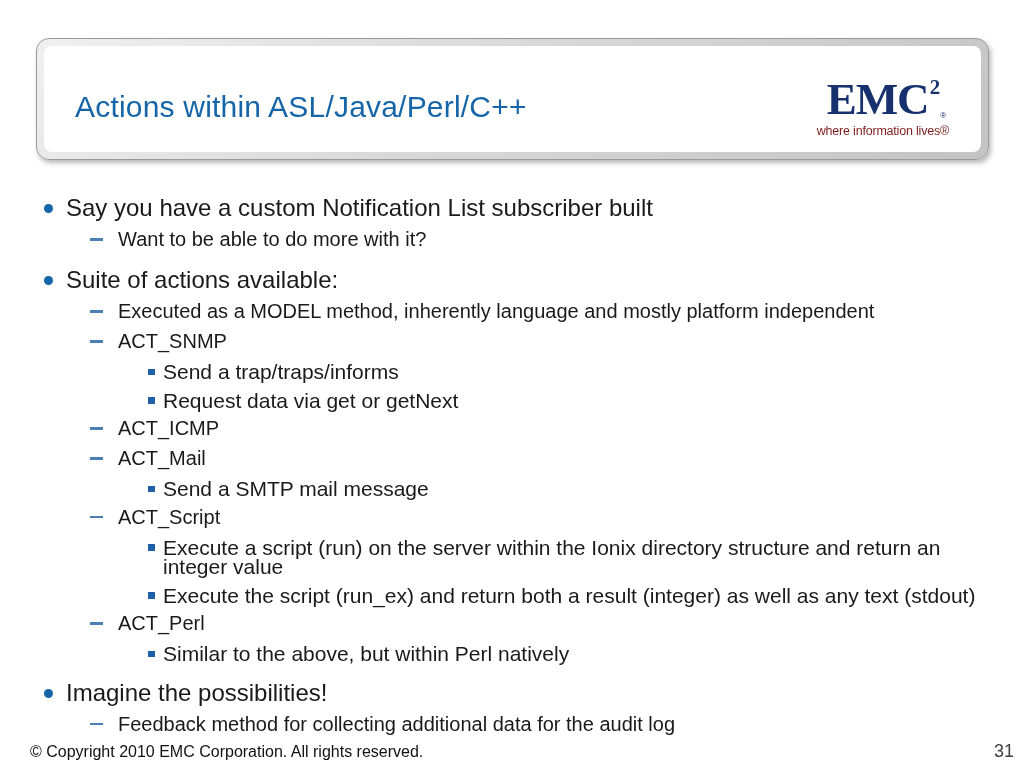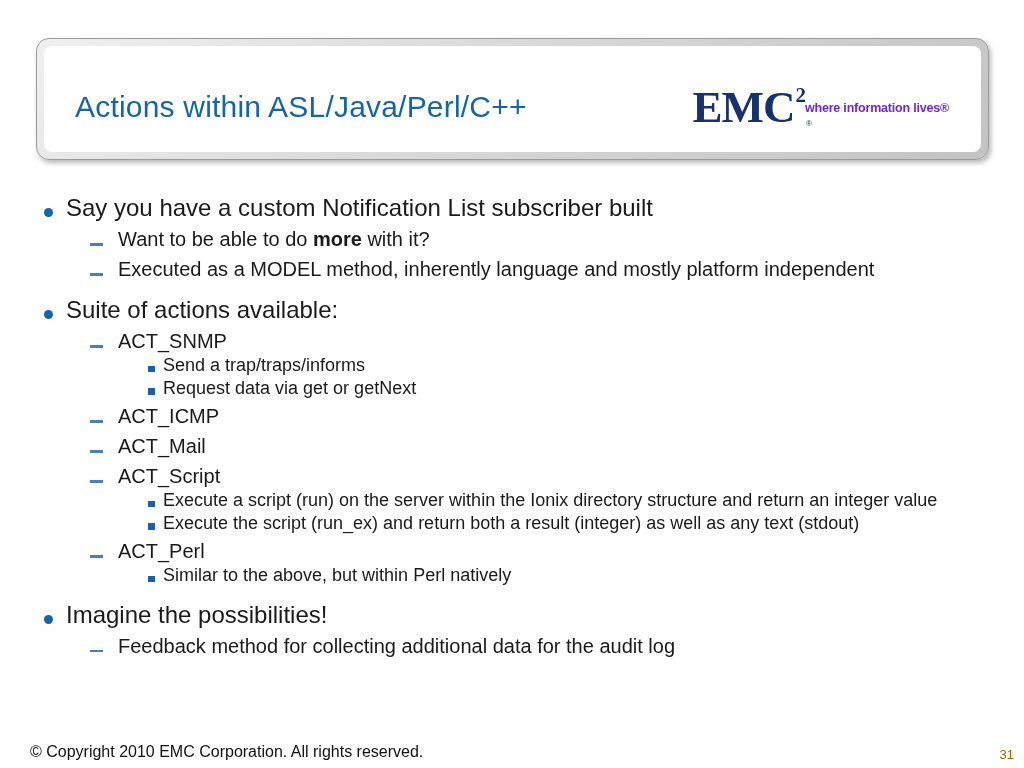--- a/index.html
+++ b/index.html
@@ -19,54 +19,54 @@
   }
   .header-inner{
     width:100%;height:100%;box-sizing:border-box;background:#ffffff;border-radius:8px;
     display:flex;align-items:center;justify-content:space-between;
     padding:16px 24px 0 31px;
   }
   .slide-title{
     color:#1565a8;font-size:30px;letter-spacing:0.2px;white-space:nowrap;
   }
   
-  .logo{display:flex;flex-direction:row;align-items:center;line-height:1;margin-right:8px;}
+  .logo{display:flex;flex-direction:column;align-items:center;line-height:1;margin-right:8px;}
   .logo-row{position:relative;display:inline-block;}
   .logo-mark{
     font-family:"Liberation Serif", serif;font-weight:bold;color:#16316e;
     font-size:45px;letter-spacing:-1px;line-height:1;
   }
   .logo-exp{
     font-family:"Liberation Serif", serif;font-weight:bold;color:#16316e;
     font-size:21px;position:relative;top:-20px;left:1px;
   }
   .logo-reg{
     position:absolute;right:-7px;bottom:2px;font-size:8px;color:#16316e;
   }
   .logo-tagline{
-    font-size:12.5px;font-weight:bold;color:#6d28d9;letter-spacing:-0.2px;margin-top:3px;
+    font-size:12.5px;font-weight:normal;color:#7f1d1d;letter-spacing:-0.2px;margin-top:3px;
     white-space:nowrap;
   }
   
   .content{position:absolute;left:44px;top:178px;width:944px;}
-  .line{display:flex;align-items:center;}
+  .line{display:flex;align-items:flex-start;}
   .line .txt{flex:1;}
   .l1{font-size:24px;line-height:27px;margin-top:15px;}
   .l1.first{margin-top:16px;}
   .l1.section{margin-top:15px;}
   .l2{font-size:20px;line-height:23px;margin-top:7px;padding-left:46px;}
-  .l3{font-size:18px;line-height:19.5px;margin-top:3px;padding-left:104px;}
+  .l3{font-size:21px;line-height:19.5px;margin-top:9px;padding-left:104px;}
   .l3.wrap .txt{max-width:812px;}
   .m1{width:9px;height:9px;border-radius:50%;background:#1565a8;flex:0 0 9px;margin:10px 13px 0 0;}
   .m2{width:13px;height:2.6px;background:#4c80b2;flex:0 0 13px;margin:10px 15px 0 0;}
   .m3{width:6.5px;height:6.5px;background:#1b60a8;flex:0 0 6.5px;margin:6.5px 8.5px 0 0;}
-  .bold{font-weight:bold;}
+  .bold{font-weight:normal;}
   
   .footer-left{position:absolute;left:30px;bottom:7px;font-size:16px;color:#111111;}
-  .page-number{position:absolute;right:10px;bottom:6px;font-size:13px;color:#a16207;}
+  .page-number{position:absolute;right:10px;bottom:6px;font-size:18px;color:#404040;}
 </style>
 </head>
 <body>
 
 <div class="header-frame">
   <div class="header-inner">
     <div class="slide-title">Actions within ASL/Java/Perl/C++</div>
     <div class="logo">
       <span class="logo-row">
         <span class="logo-mark">EMC</span><span class="logo-exp">2</span>
@@ -82,28 +82,28 @@
   <div class="line l1 first">
     <span class="m1"></span>
     <span class="txt">Say you have a custom Notification List subscriber built</span>
   </div>
 
   <div class="line l2">
     <span class="m2"></span>
     <span class="txt"><span>Want to be able to do </span><span class="bold">more</span><span> with it?</span></span>
   </div>
 
+  <div class="line l1 section">
+    <span class="m1"></span>
+    <span class="txt">Suite of actions available:</span>
+  </div>
+
   <div class="line l2">
     <span class="m2"></span>
     <span class="txt">Executed as a MODEL method, inherently language and mostly platform independent</span>
-  </div>
-
-  <div class="line l1 section">
-    <span class="m1"></span>
-    <span class="txt">Suite of actions available:</span>
   </div>
 
   <div class="line l2">
     <span class="m2"></span>
     <span class="txt">ACT_SNMP</span>
   </div>
 
   <div class="line l3">
     <span class="m3"></span>
     <span class="txt">Send a trap/traps/informs</span>
@@ -118,20 +118,24 @@
     <span class="m2"></span>
     <span class="txt">ACT_ICMP</span>
   </div>
 
 
   <div class="line l2">
     <span class="m2"></span>
     <span class="txt">ACT_Mail</span>
   </div>
 
+  <div class="line l3">
+    <span class="m3"></span>
+    <span class="txt">Send a SMTP mail message</span>
+  </div>
 
   <div class="line l2">
     <span class="m2"></span>
     <span class="txt">ACT_Script</span>
   </div>
 
   <div class="line l3 wrap">
     <span class="m3"></span>
     <span class="txt">Execute a script (run) on the server within the Ionix directory structure and return an integer value</span>
   </div>

